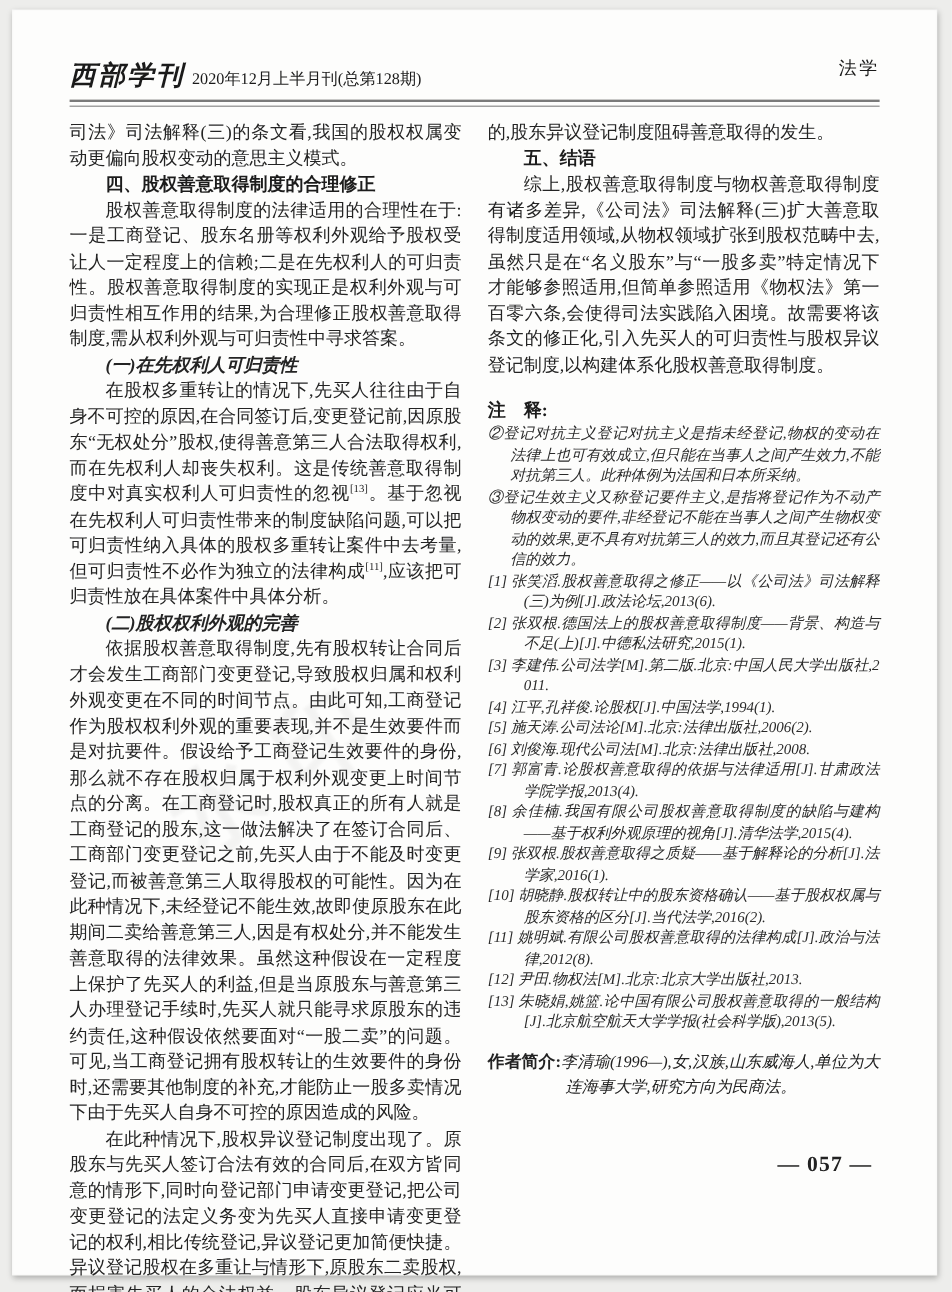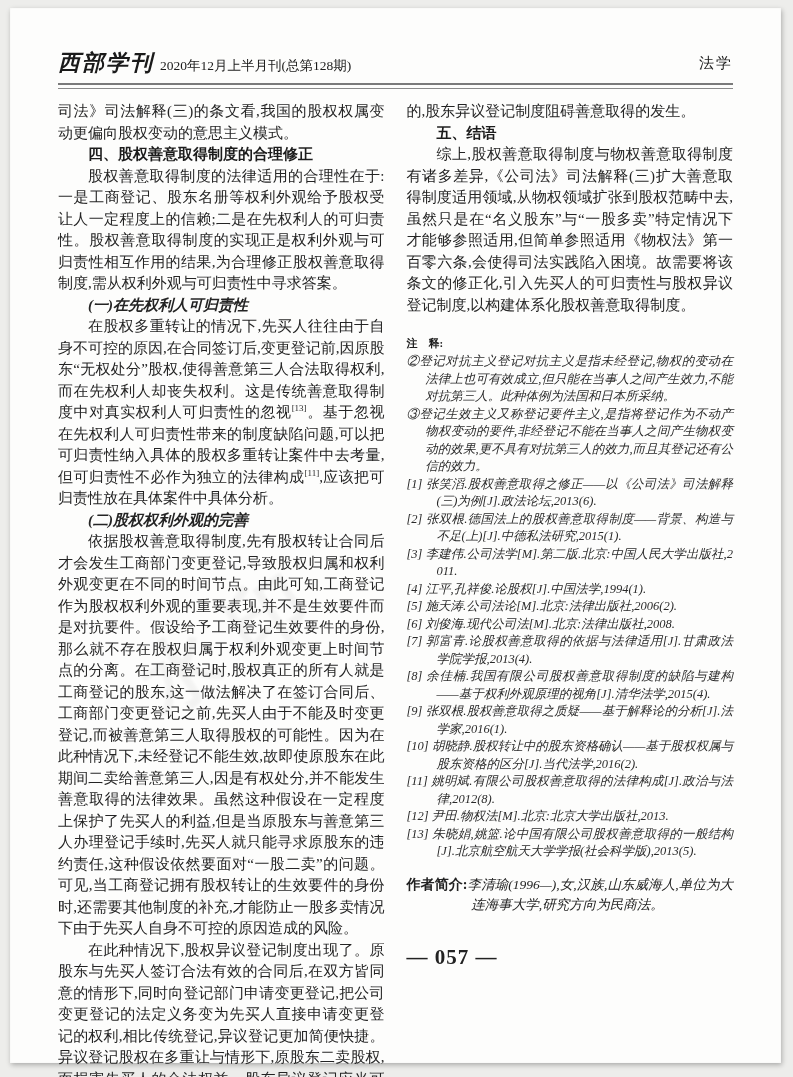--- a/index.html
+++ b/index.html
@@ -1,47 +1,47 @@
 <!DOCTYPE html>
 <html lang="zh"><head>
 <meta charset="utf-8">
 <style>
   html,body{margin:0;padding:0;width:793px;height:1077px;overflow:hidden;
     background:#ededeb;font-family:"Liberation Serif","DejaVu Serif",serif;}
   .sheet{position:absolute;left:10px;top:8px;right:12px;bottom:14px;background:#fdfdfc;
     box-shadow:1px 2px 5px rgba(0,0,0,.28), inset 0 0 2px rgba(0,0,0,.06);}
   .content{position:relative;padding:40px 48px 0 48px;color:#222;}
   
-  .hdr{display:flex;align-items:center;justify-content:space-between;}
+  .hdr{display:flex;align-items:flex-start;justify-content:space-between;}
   .hdr-left{display:flex;align-items:baseline;gap:6px;}
   .logo{font-size:22px;font-weight:bold;font-style:italic;letter-spacing:2px;color:#1a1a1a;}
   .issue{font-size:13.5px;color:#1a1a1a;}
   .seclab{font-size:15px;color:#1a1a1a;letter-spacing:2px;margin-left:32px;}
   .rule{height:3px;border-top:2px solid #7a7a7a;border-bottom:1px solid #8a8a8a;margin-top:5px;}
   
   .cols{display:flex;gap:22px;margin-top:12px;}
   .col{width:336px;}
   p{margin:0;text-align:justify;word-break:break-all;}
   .body-txt{font-size:15px;line-height:21.5px;color:#242424;}
   .indent{text-indent:2em;}
   .h-num{font-size:15px;line-height:21.5px;font-weight:bold;text-indent:2em;color:#1c1c1c;}
   .sub-h{font-size:15px;line-height:21.5px;font-style:italic;font-weight:600;text-indent:2em;color:#242424;}
   .kai{font-style:italic;}
   sup{font-size:9px;line-height:0;vertical-align:super;}
   
-  .blk-title{font-size:11px;font-weight:bold;line-height:19px;color:#1c1c1c;}
+  .blk-title{font-size:15px;font-weight:bold;line-height:19px;color:#1c1c1c;}
   .sm{font-size:12.5px;line-height:17.5px;color:#2a2a2a;}
   .note-item{padding-left:1.5em;text-indent:-1.5em;}
   .ref-item{padding-left:2.4em;text-indent:-2.4em;}
   .mt-lg{margin-top:18px;}
   .mt-md{margin-top:14px;}
   .author{font-size:13.5px;line-height:20px;padding-left:4.8em;text-indent:-4.8em;}
   .author b{font-style:normal;font-size:14px;}
   .editor{font-size:14px;font-weight:bold;text-align:right;margin-top:3px;padding-right:4px;}
-  .pageno{font-size:21px;font-weight:bold;text-align:left;margin-top:30px;padding-right:6px;letter-spacing:1px;}
+  .pageno{font-size:18px;font-weight:bold;text-align:right;margin-top:44px;padding-right:6px;letter-spacing:1px;}
   
   .wm{position:absolute;left:90px;top:470px;width:600px;transform:rotate(-33deg);
     font-size:78px;letter-spacing:26px;color:#555;opacity:.05;filter:blur(1px);
     font-weight:bold;pointer-events:none;white-space:nowrap;}
 </style>
 </head>
 <body>
 
 <div class="sheet">
   <div class="content">

